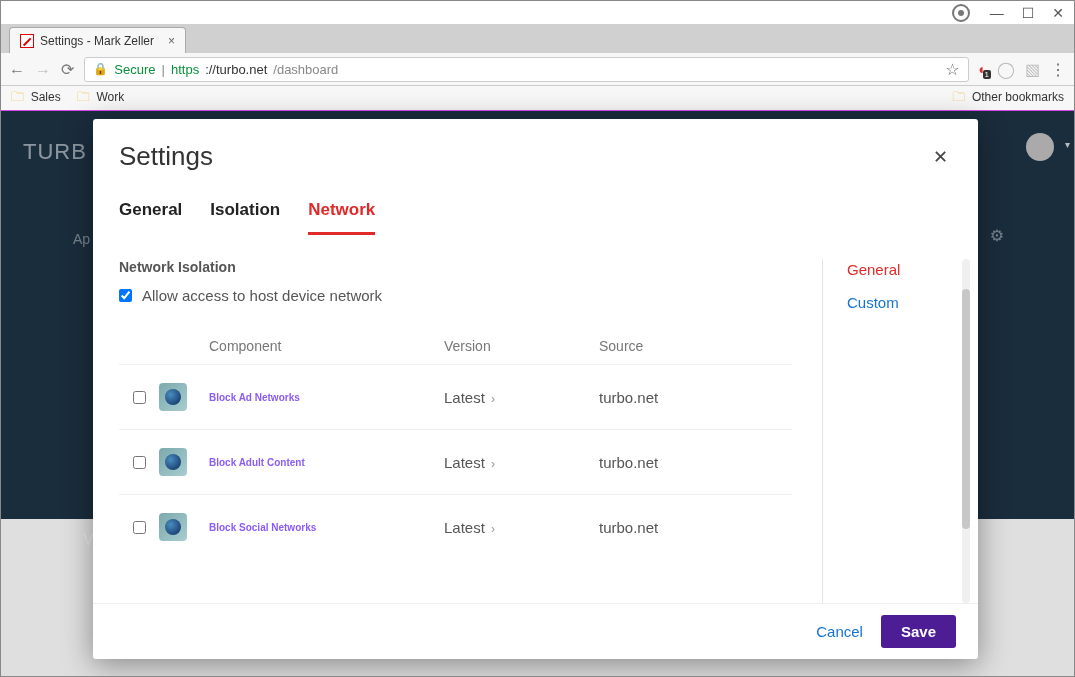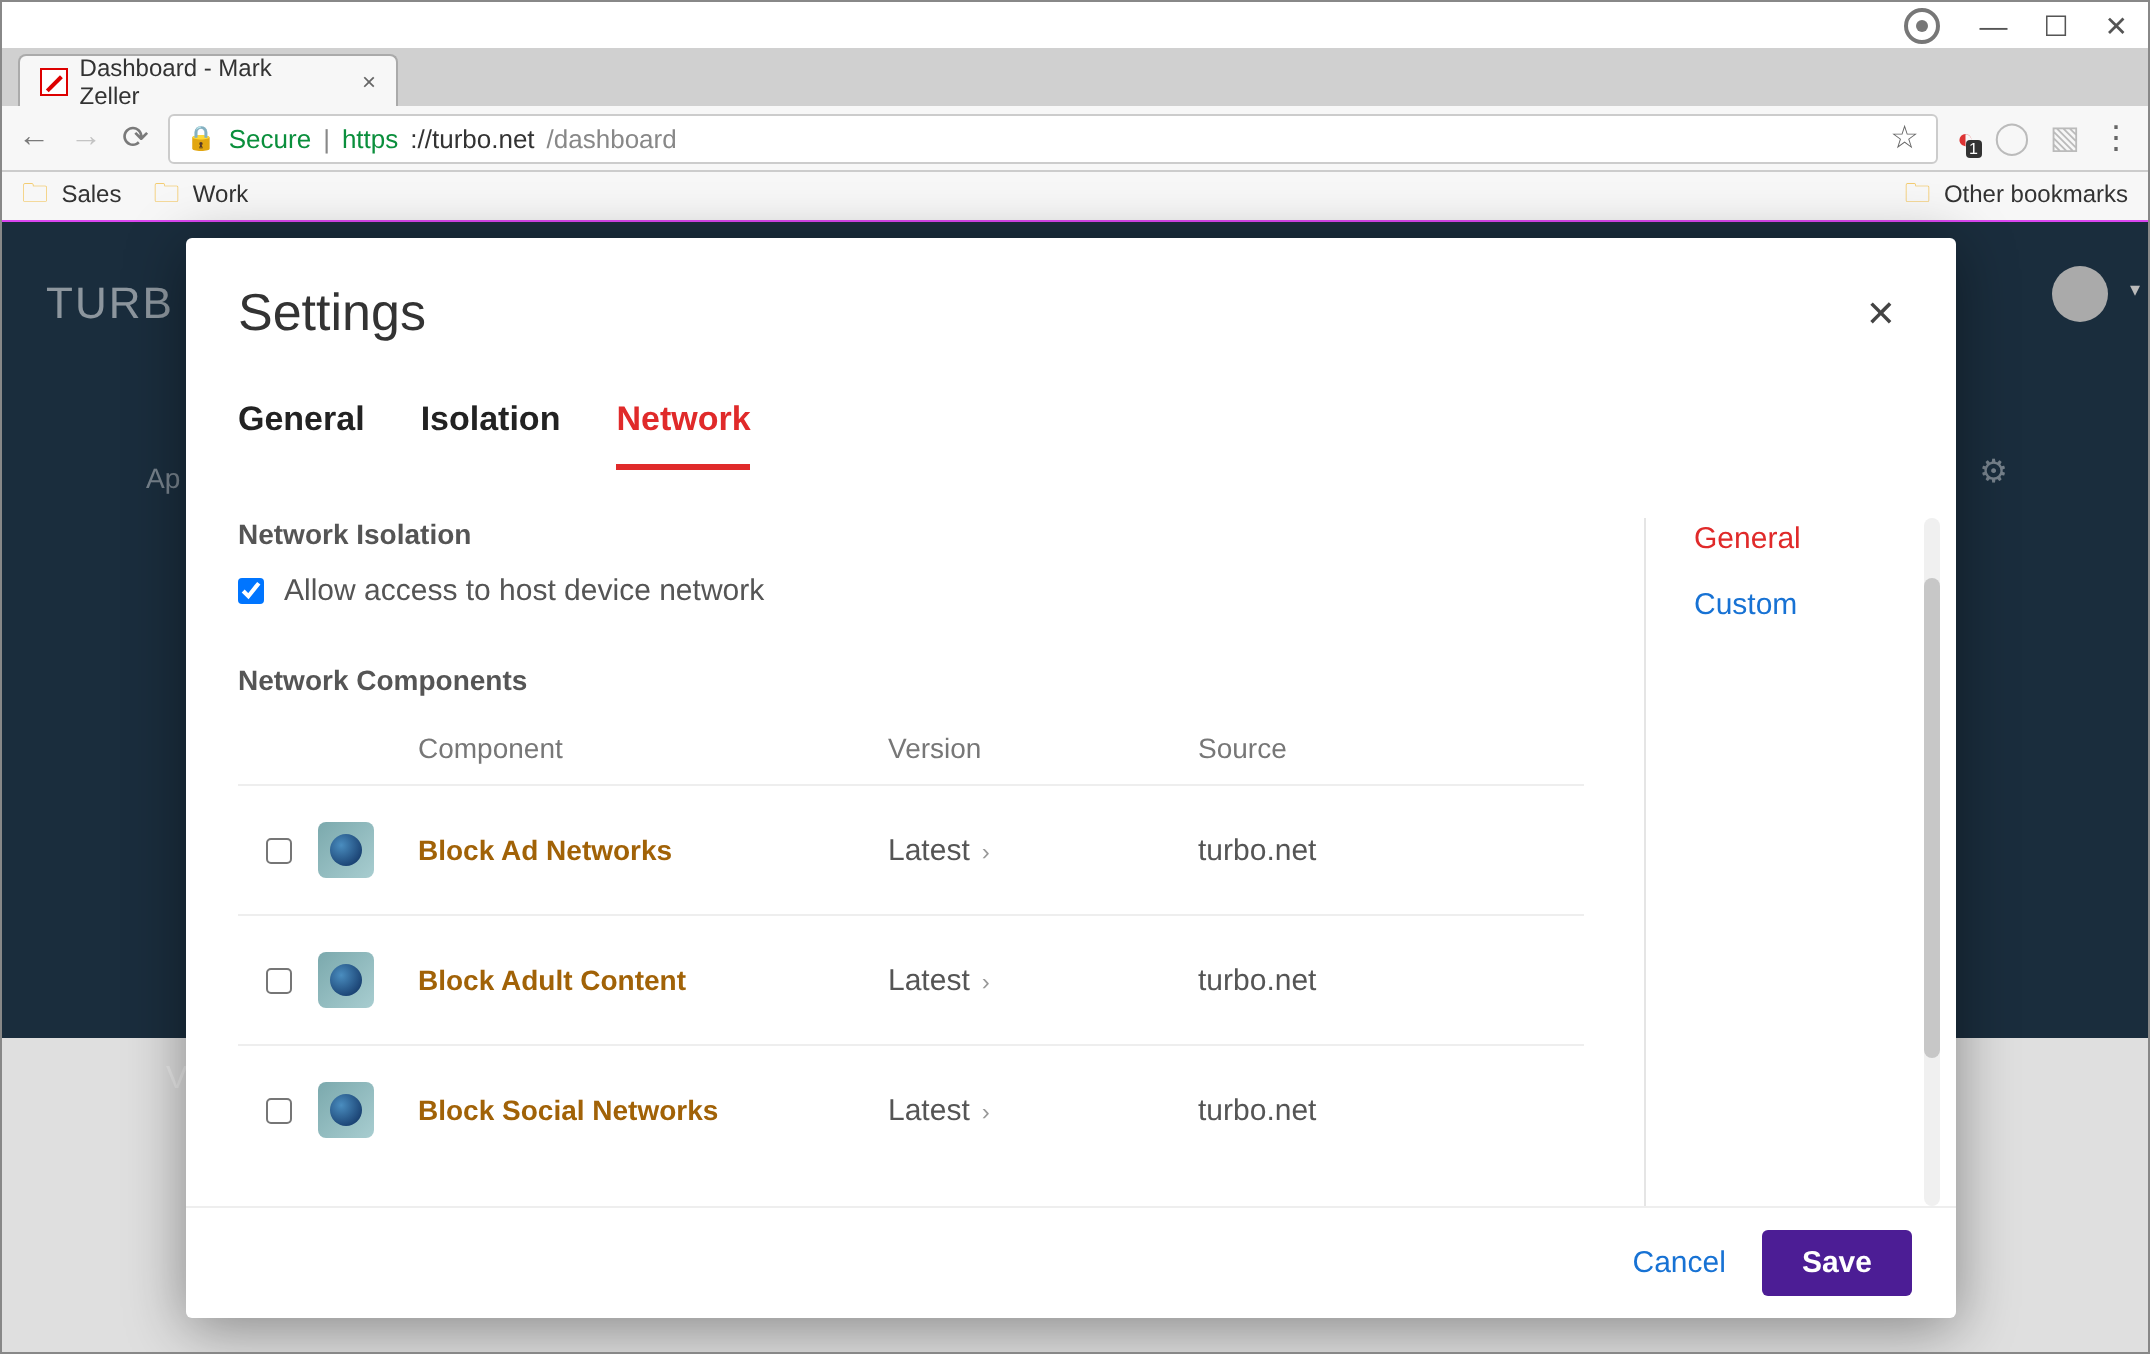--- a/index.html
+++ b/index.html
@@ -67,21 +67,21 @@
 
 .tblhead { display:flex; color:#777; font-size:14px; padding:6px 0 10px 0;}
 .tblhead .c1 { width:90px;}
 .tblhead .c2 { width:235px;}
 .tblhead .c3 { width:155px;}
 .tblrow { display:flex; align-items:center; border-top:1px solid #eee; padding:18px 0;}
 .tblrow .cbwrap { width:40px; display:flex; justify-content:center;}
 .tblrow .iconwrap { width:50px;}
 .compicon { width:28px; height:28px; border-radius:4px; background:linear-gradient(135deg,#7ba9ad,#a8cdd0); display:flex; align-items:center; justify-content:center;}
 .compicon::before { content:""; width:16px; height:16px; border-radius:50%; background:radial-gradient(circle at 35% 35%, #4a8dbf, #0b2a5a);}
-.tblrow .name { width:235px; font-size:14px; font-weight:600; color:#a16207;}
+.tblrow .name { width:235px; font-size:10px; font-weight:600; color:#8b5cf6;}
 .tblrow .ver { width:155px; font-size:15px; color:#555;}
 .tblrow .ver .chev { margin-left:6px; color:#999; font-size:12px;}
 .tblrow .src { font-size:15px; color:#555;}
 
 .sidepane { width:140px; border-left:1px solid #e5e5e5; padding:2px 0 0 24px;}
 .sidelink { font-size:15px; margin-bottom:16px; cursor:pointer;}
 .sidelink.red { color:#e02a2a; font-weight:500;}
 .sidelink.blue { color:#1772d4; font-weight:500;}
 
 .mfooter { border-top:1px solid #eee; height:56px; display:flex; align-items:center; justify-content:flex-end; padding-right:22px; gap:18px;}
@@ -98,21 +98,21 @@
   <div class="syschrome">
     <span>—</span>
     <span>☐</span>
     <span>✕</span>
   </div>
 </div>
 
 <div class="tabstrip">
   <div class="tab">
     <span class="favi"></span>
-    <span>Dashboard - Mark Zeller</span>
+    <span>Settings - Mark Zeller</span>
     <span class="x">×</span>
   </div>
 </div>
 
 <div class="toolbar">
   <span class="navbtn">←</span>
   <span class="navbtn fwd">→</span>
   <span class="navbtn">⟳</span>
   <div class="addr">
     <span class="lock">🔒</span>
@@ -157,21 +157,20 @@
       <div class="mtab active">Network</div>
     </div>
     <div class="mbody">
       <div class="mscroll">
         <div class="stitle">Network Isolation</div>
         <div class="chkrow">
           <input type="checkbox" checked="" style="">
           <label>Allow access to host device network</label>
         </div>
 
-        <div class="stitle">Network Components</div>
         <div class="tblhead">
           <div class="c1"></div>
           <div class="c2">Component</div>
           <div class="c3">Version</div>
           <div>Source</div>
         </div>
 
         <div class="tblrow">
           <div class="cbwrap">
               <input type="checkbox" style="">

